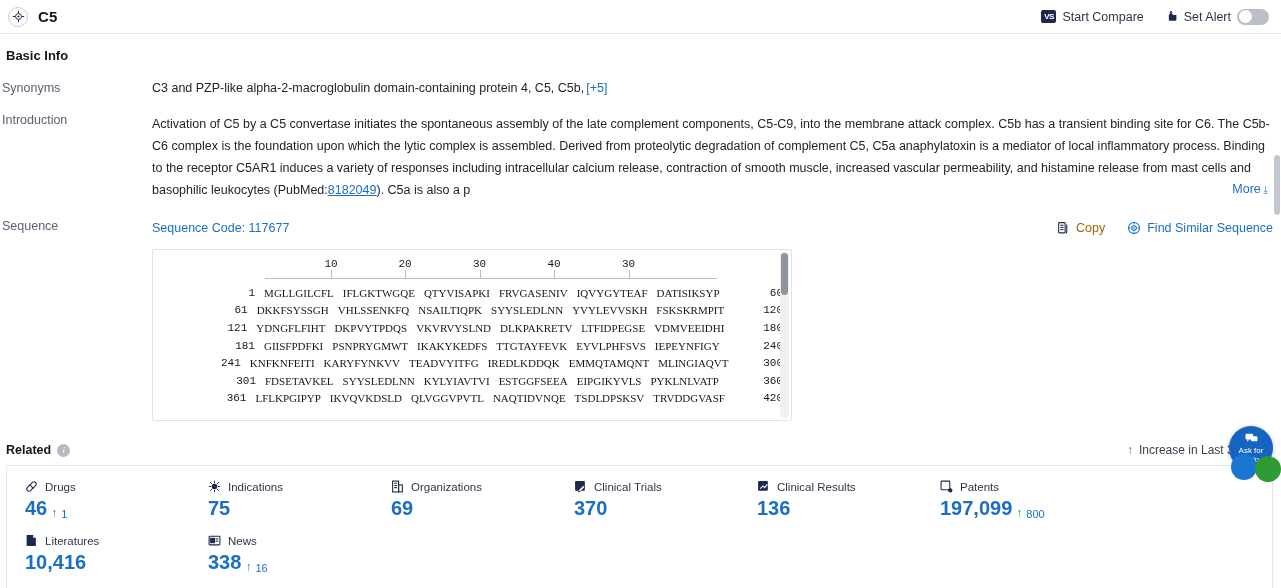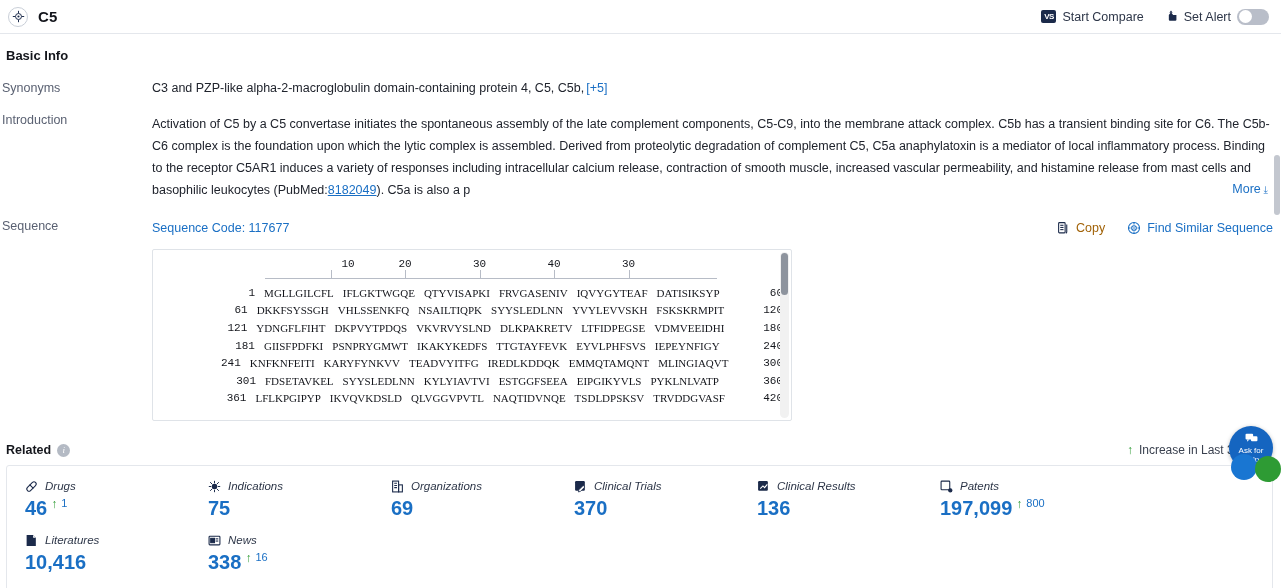--- a/index.html
+++ b/index.html
@@ -129,22 +129,22 @@
   .up-arrow { color: #2e9b34; font-size: 12px; }
 
   .related-card {
     margin: 0 8px 0 6px; border: 1px solid #e4e7ec; border-radius: 3px;
     background: #fff; padding: 14px 0 10px 0; height: 130px; overflow: hidden;
   }
   .stat-grid { display: flex; flex-wrap: wrap; }
   .stat {
     width: 183px; padding-left: 18px; margin-bottom: 14px;
   }
-  .stat-head { display: flex; align-items: flex-start; gap: 7px; font-size: 11.5px; color: #2d3648; font-style: italic; }
-  .stat-val { margin-top: 4px; font-size: 20px; color: #1a6fc4; font-weight: bold; display: flex; align-items: flex-start; gap: 4px;}
+  .stat-head { display: flex; align-items: center; gap: 7px; font-size: 11.5px; color: #2d3648; }
+  .stat-val { margin-top: 4px; font-size: 20px; color: #1a6fc4; font-weight: bold; display: flex; align-items: flex-end; gap: 4px;}
   .stat-delta { font-size: 11px; color: #1a6fc4; font-weight: normal; }
   .stat-arrow { color: #2e9b34; font-size: 12px; font-weight: bold; }
 
   
   .page-scroll-track { position: absolute; right: 0; top: 35px; bottom: 0; width: 8px; background: transparent; }
   .page-scroll-thumb { position: absolute; right: 1px; top: 120px; width: 6px; height: 60px; background: #c3c7cf; border-radius: 4px; }
 
   
   .fab {
     position: absolute; right: 8px; bottom: 6px;
@@ -258,21 +258,21 @@
               <span>Find Similar Sequence</span>
             </span>
           </span>
         </div>
 
         <div class="seq-box">
           <div class="seq-inner">
             <div class="ruler">
               <div class="tickline"></div>
               <div id="ruler-ticks">
-                  <div class="tlabel" style="left: 83px; font-family: Liberation Mono, monospace;">10</div>
+                  <div class="tlabel" style="left: 66px; font-family: Liberation Mono, monospace;">10</div>
                   <div class="tick" style="left: 65.5px;"></div>
                   <div class="tlabel" style="left: 140px;">20</div>
                   <div class="tick" style="left: 140px;"></div>
                   <div class="tlabel" style="left: 214.5px;">30</div>
                   <div class="tick" style="left: 214.5px;"></div>
                   <div class="tlabel" style="left: 289px;">40</div>
                   <div class="tick" style="left: 289px;"></div>
                   <div class="tlabel" style="left: 363.5px;">30</div>
                   <div class="tick" style="left: 363.5px;"></div>
                 </div>

